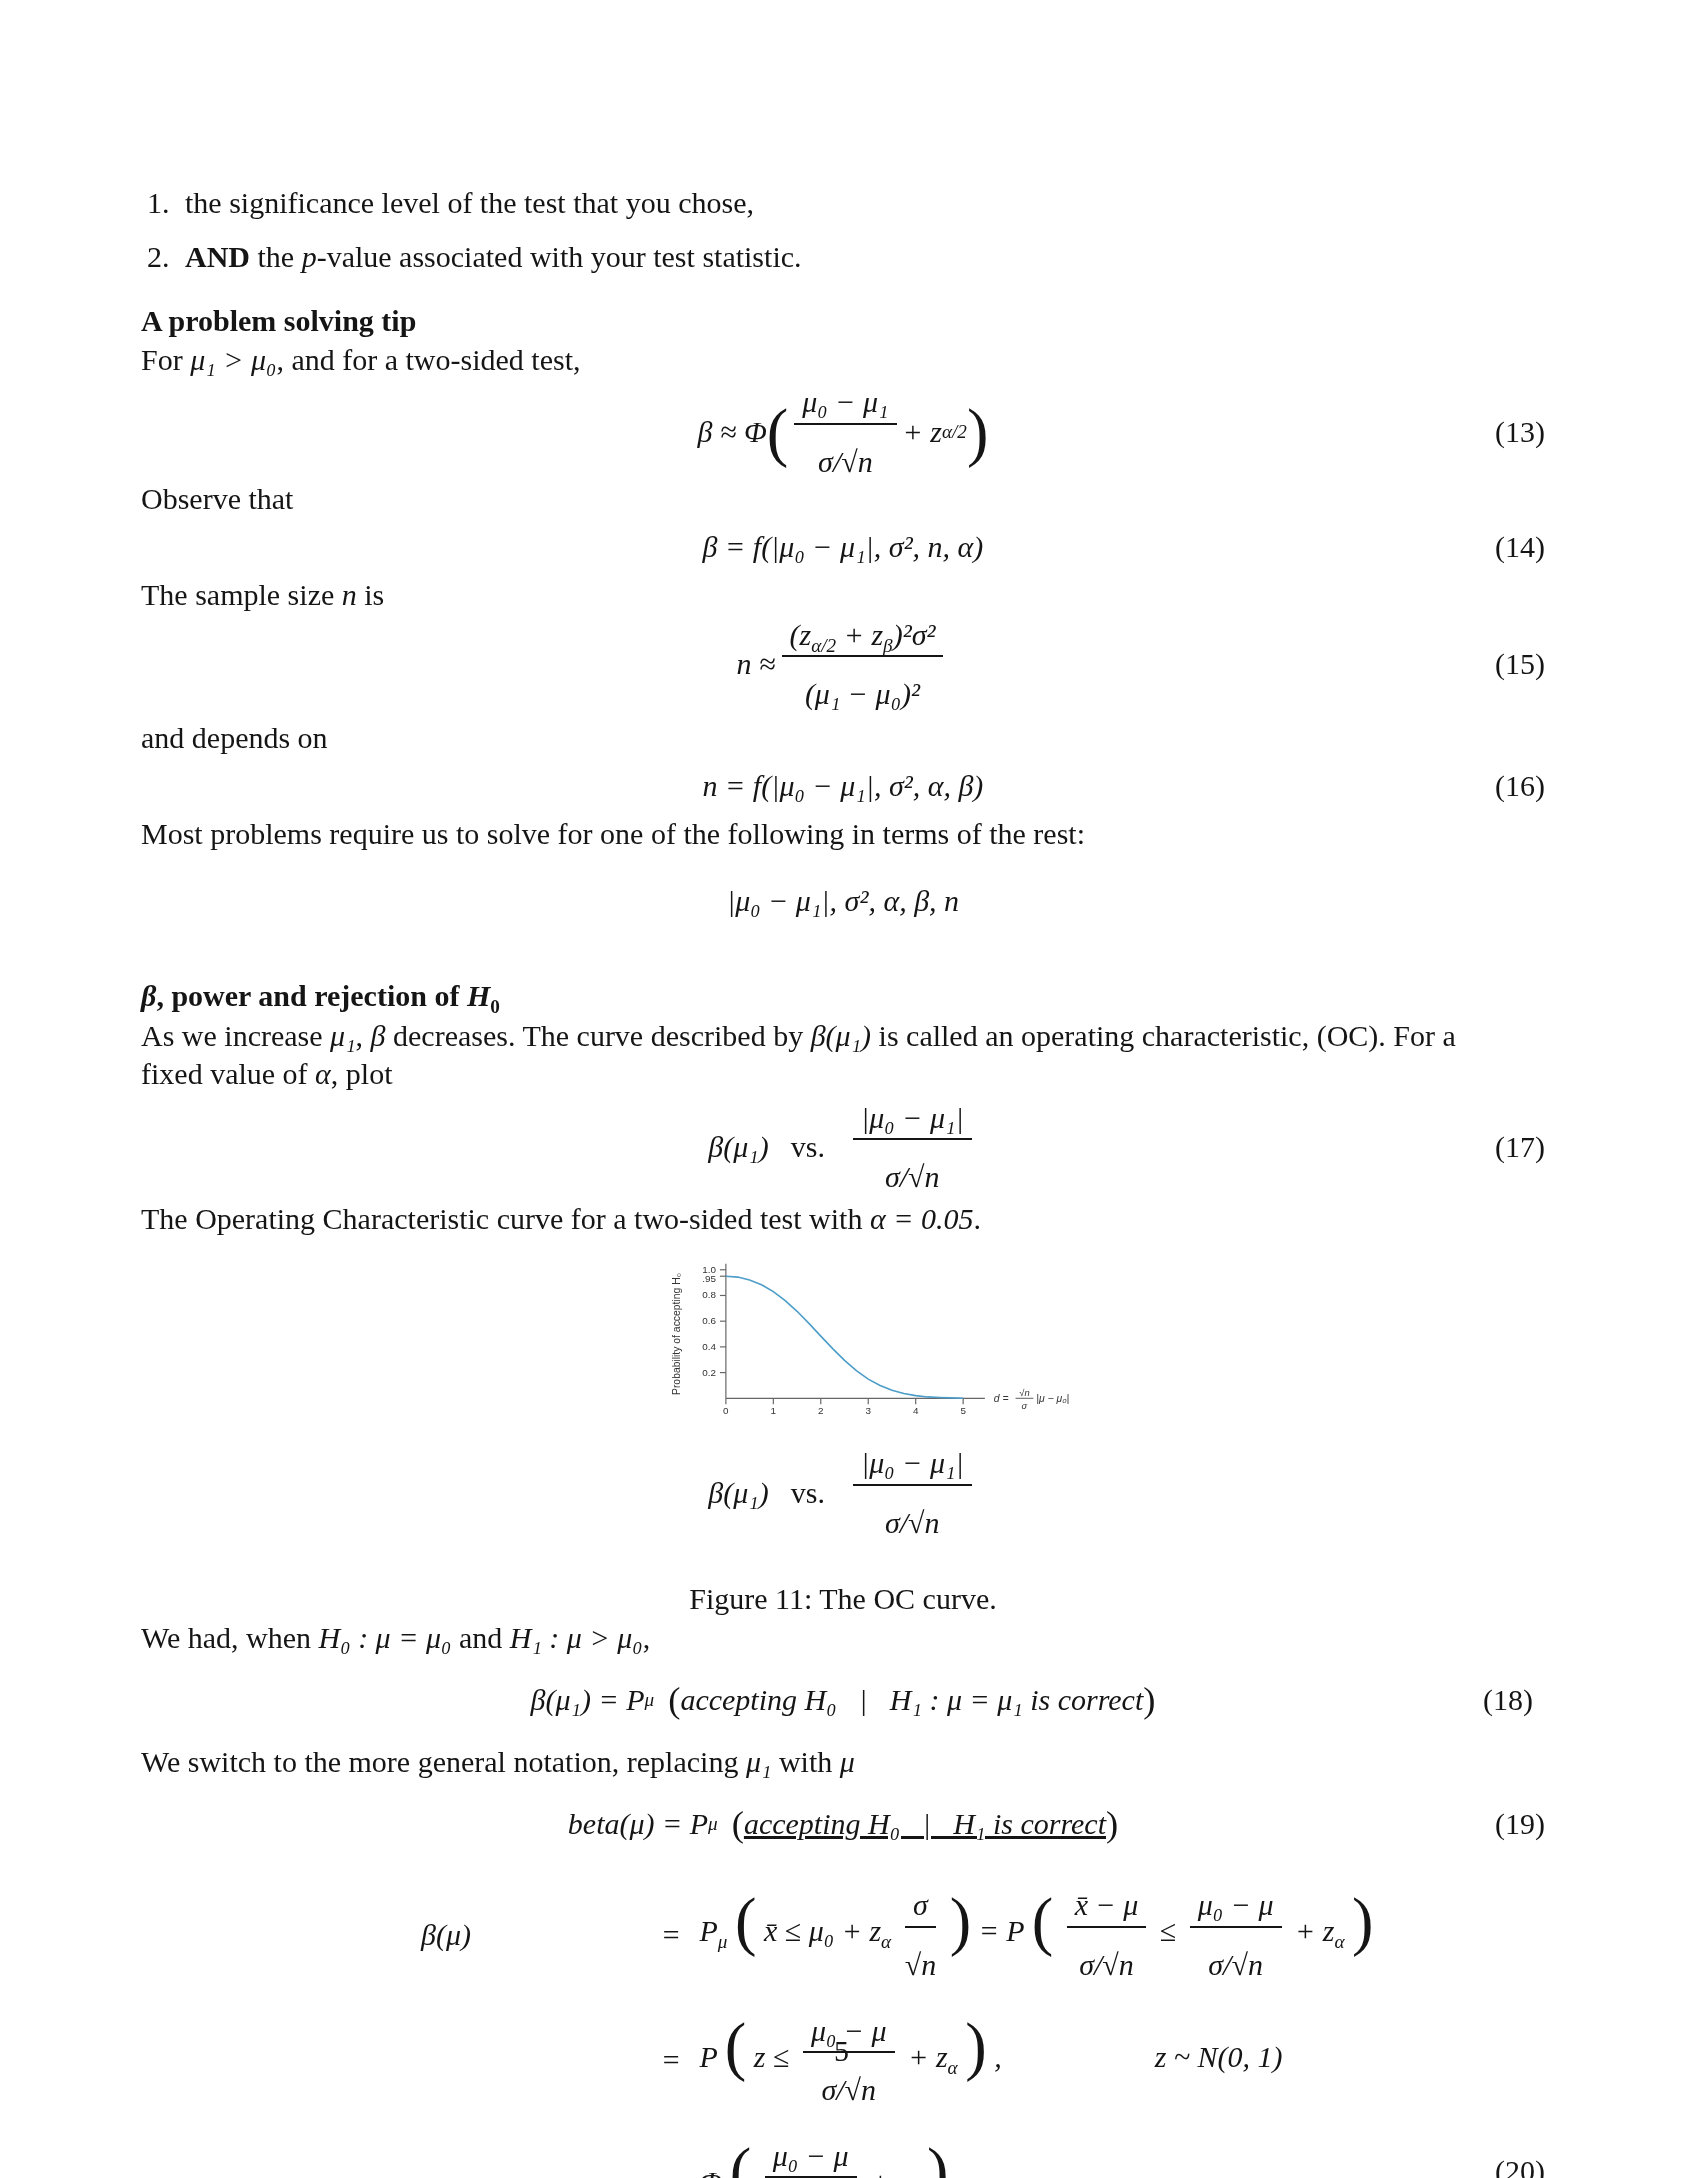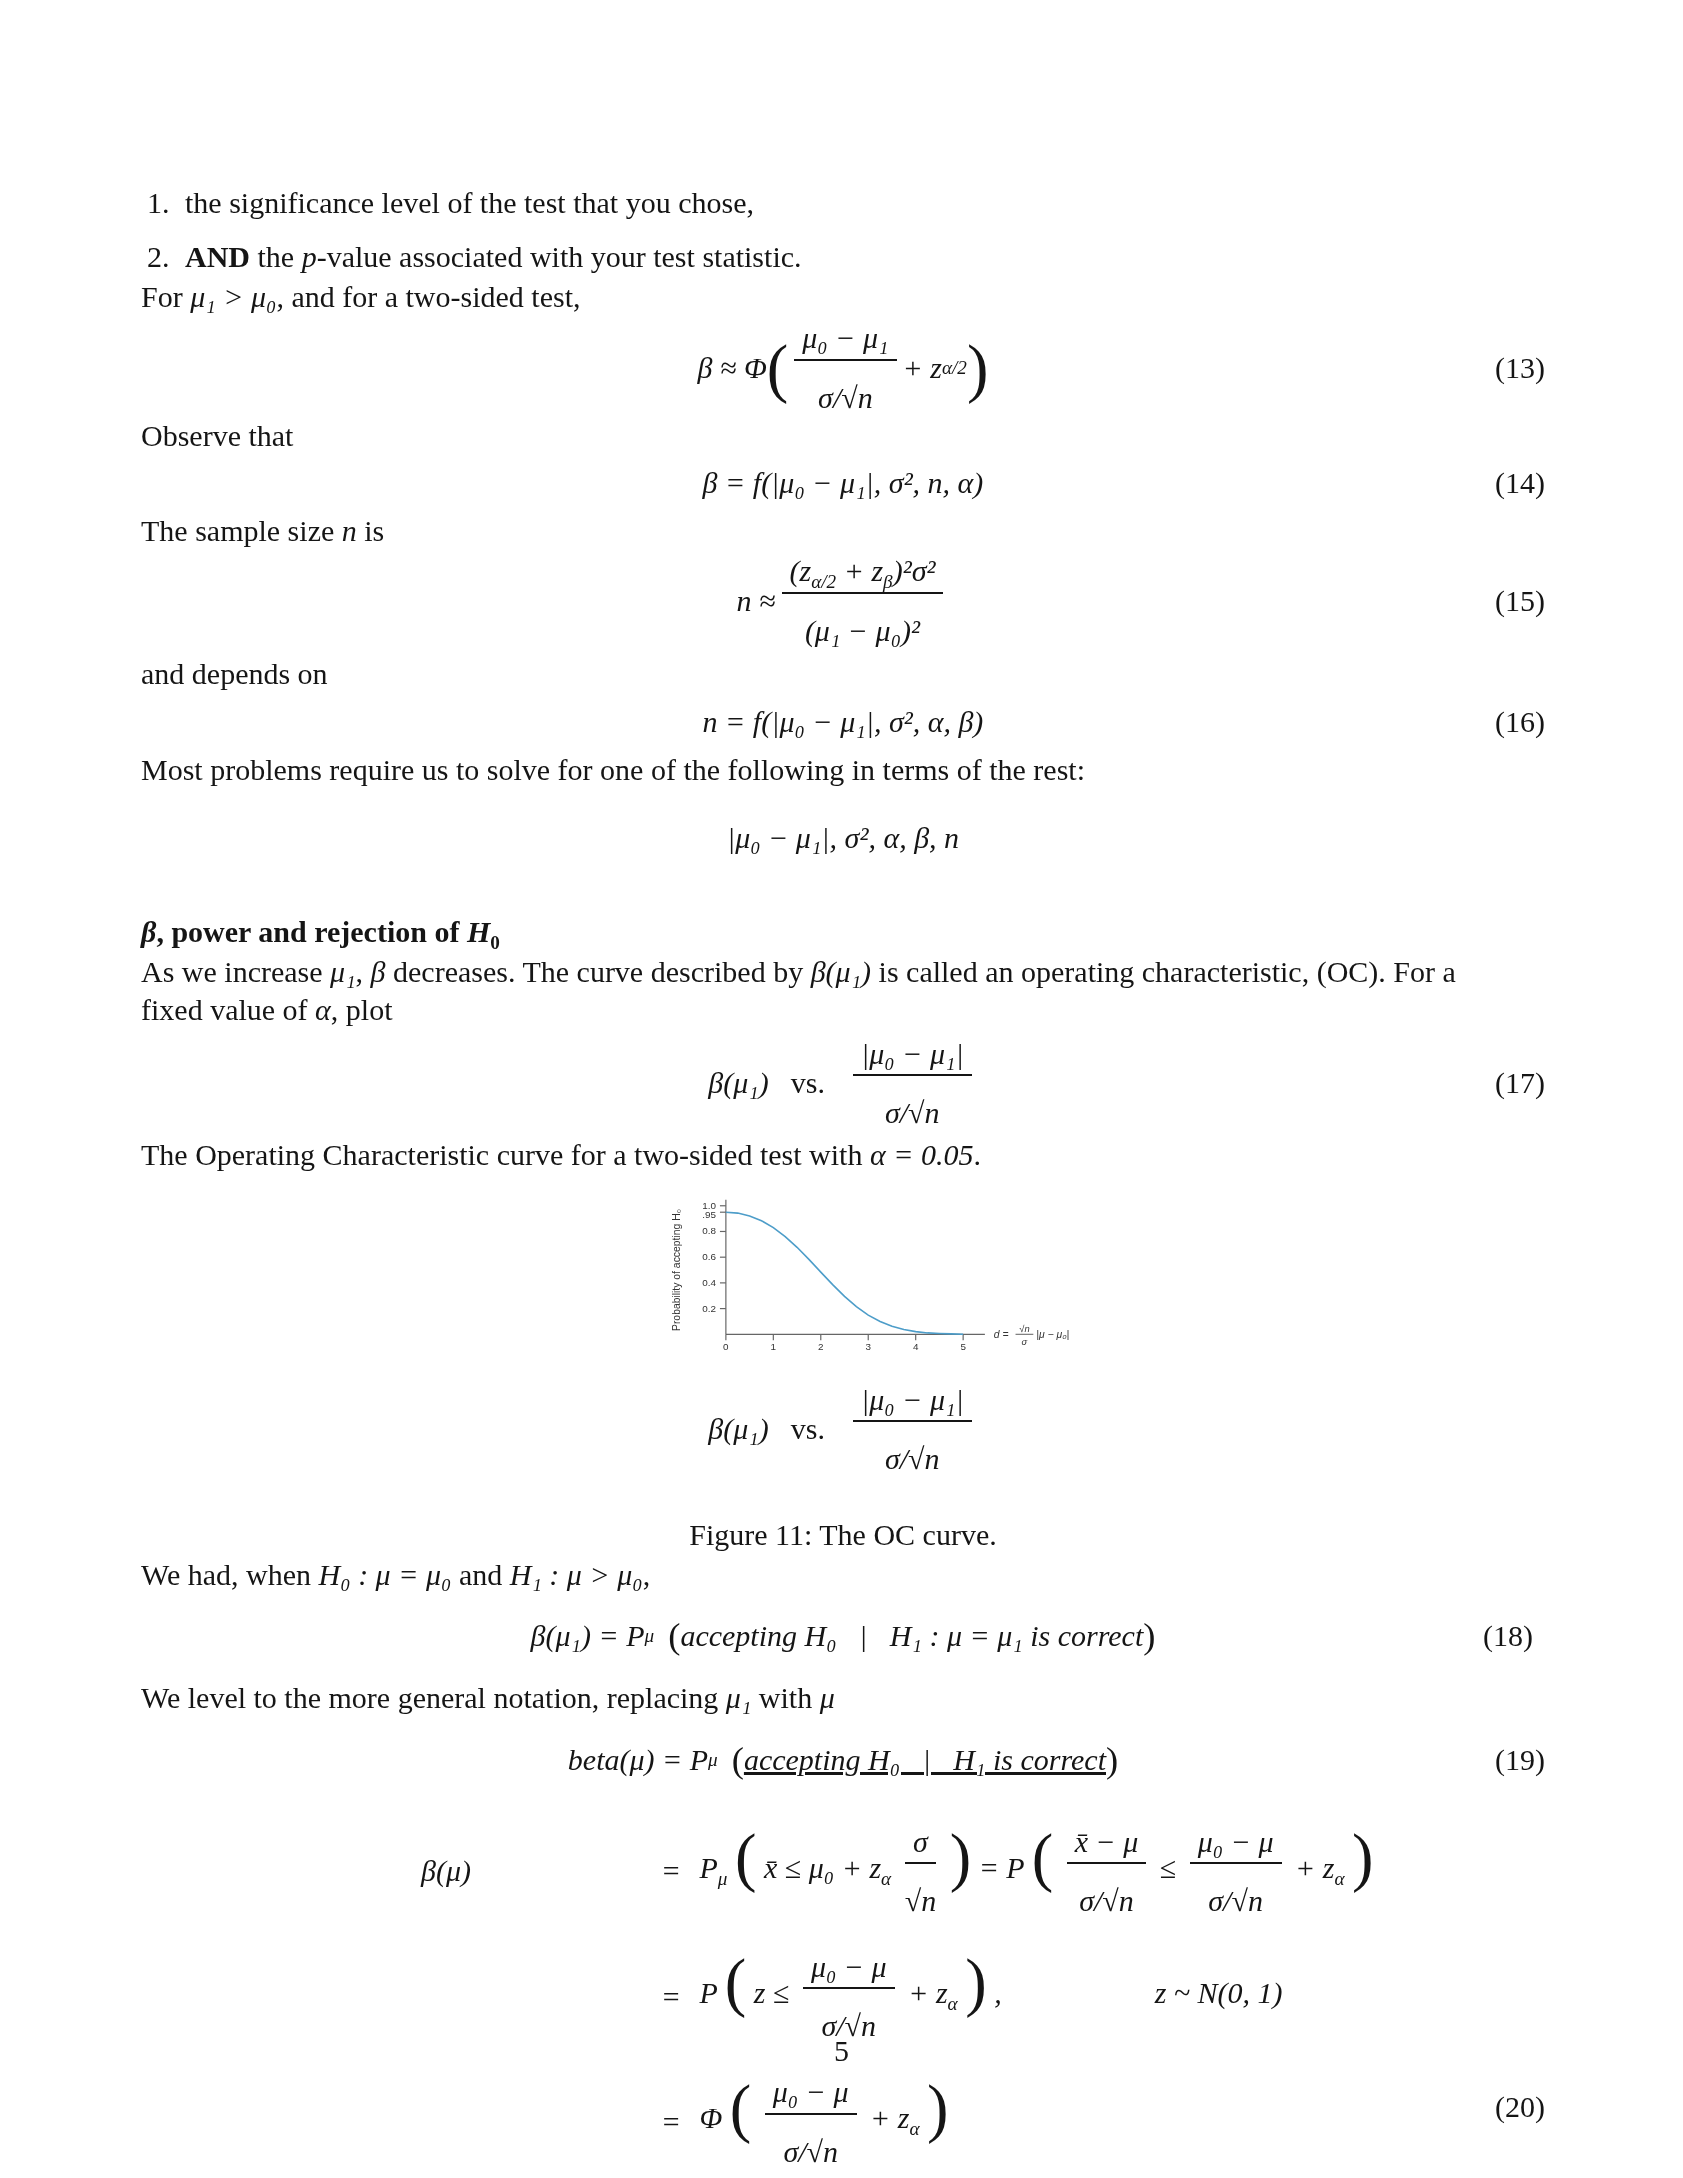--- a/index.html
+++ b/index.html
@@ -43,20 +43,21 @@
 
     <div class="li" style="margin-top:184px;">
       <span class="num">1.</span>
       <span>the significance level of the test that you chose,</span>
     </div>
     <div class="li" style="margin-top:16px;">
       <span class="num">2.</span>
       <span><span class="b">AND</span><span> the </span><span class="mi">p</span><span>-value associated with your test statistic.</span></span>
     </div>
 
+    <div class="h" style="margin-top:26px;">A problem solving tip</div>
     <div style="margin-top:2px;"><span>For </span><span class="mi">μ₁ &gt; μ₀</span><span>, and for a two-sided test,</span></div>
 
     <div class="eqrow" style="margin:6px 0 2px;">
       <span>β ≈ Φ</span>
       <span class="bp tall">(</span>
       <span class="frac">
         <span class="fn">μ₀ − μ₁</span>
         <span class="fd">σ/√n</span>
       </span>
       <span>+ z</span>
@@ -174,21 +175,21 @@
     <div class="eqrow" style="margin:24px 12px;">
       <span>β(μ₁) = P</span>
         <sub>μ</sub>
       <span class="sp"></span>
       <span class="bp med">(</span>
       <span style="white-space:pre;">accepting H₀   |   H₁ : μ = μ₁ is correct</span>
       <span class="bp med">)</span>
       <span class="eqtag">(18)</span>
     </div>
 
-    <div style="margin-top:4px;"><span>We level to the more general notation, replacing </span><span class="mi">μ₁</span><span> with </span><span class="mi">μ</span></div>
+    <div style="margin-top:4px;"><span>We switch to the more general notation, replacing </span><span class="mi">μ₁</span><span> with </span><span class="mi">μ</span></div>
 
     <div class="eqrow" style="margin:24px 0 0;">
       <span>beta(μ) = P</span>
         <sub>μ</sub>
       <span class="sp"></span>
       <span class="bp med">(</span>
       <span style="white-space:pre;text-decoration:underline;">accepting H₀   |   H₁ is correct</span>
       <span class="bp med">)</span>
       <span class="eqtag">(19)</span>
     </div>

